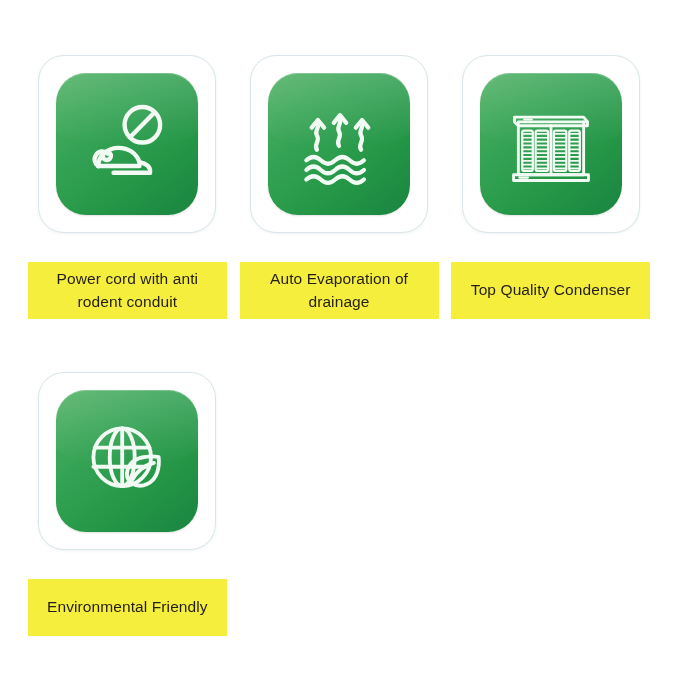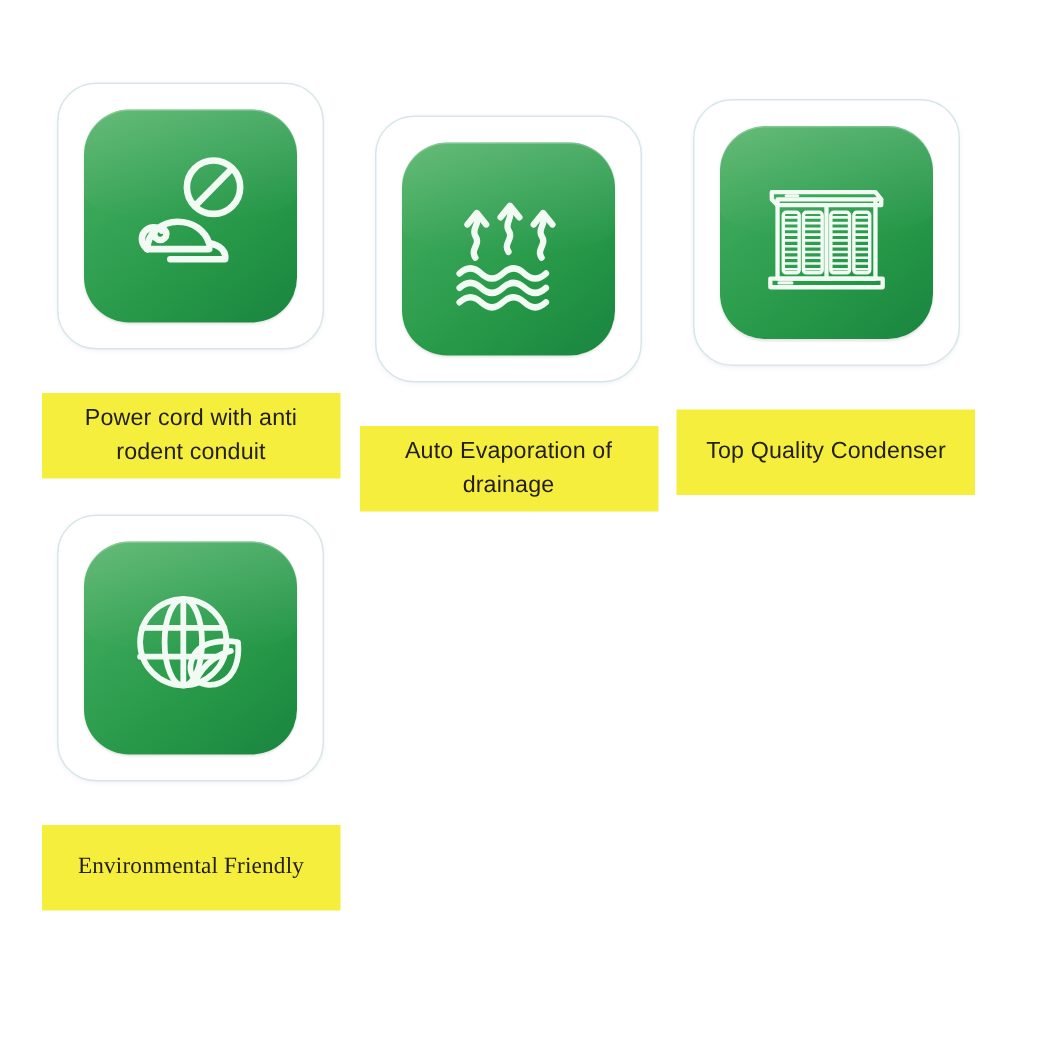--- a/index.html
+++ b/index.html
@@ -27,30 +27,30 @@
 
   
   .feature-row {
     position: absolute;
     left: 0;
     width: 656px;
     display: flex;
     justify-content: flex-start;
   }
   .feature-row.row-1 { top: 55px; }
-  .feature-row.row-2 { top: 343px; font-family: Liberation Serif, serif; }
+  .feature-row.row-2 { top: 372px; }
 
   .feature-cell {
     width: 214px;
     display: flex;
     flex-direction: column;
     align-items: center;
   }
   .feature-cell.cell-1 { margin-left: 22px; }
-  .feature-cell.cell-2 { margin-left: 1px; margin-top: 22px; }
+  .feature-cell.cell-2 { margin-left: 1px; }
   .feature-cell.cell-3 { margin-left: 1px; justify-content: center; }
 
   
   .icon-card {
     width: 178px;
     height: 178px;
     background: #ffffff;
     border: 1px solid #d8e6ea;
     border-radius: 26px;
     box-sizing: border-box;

